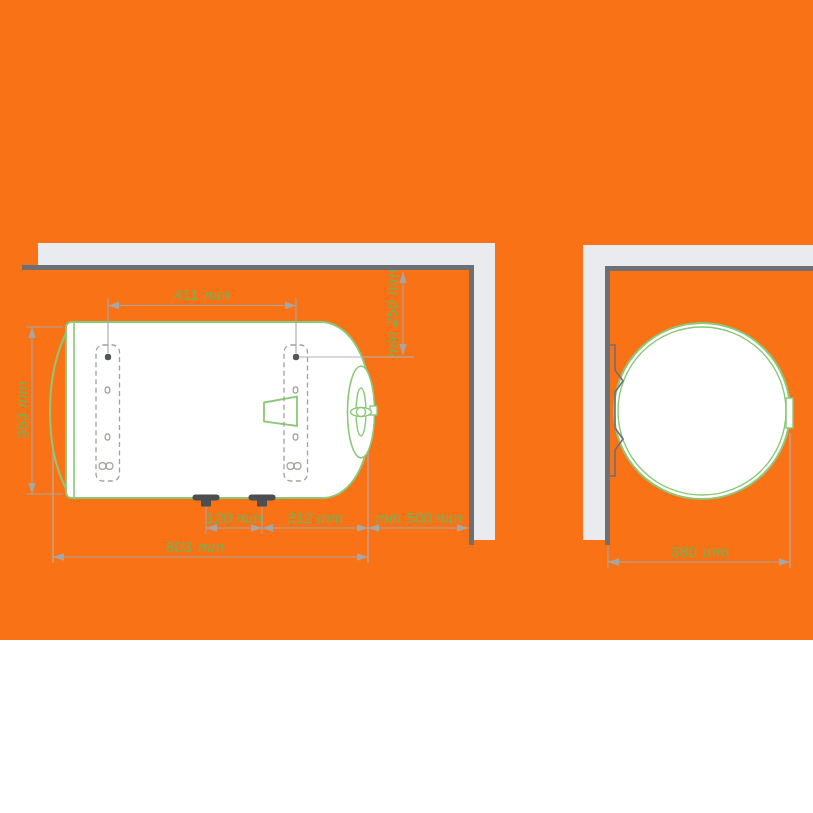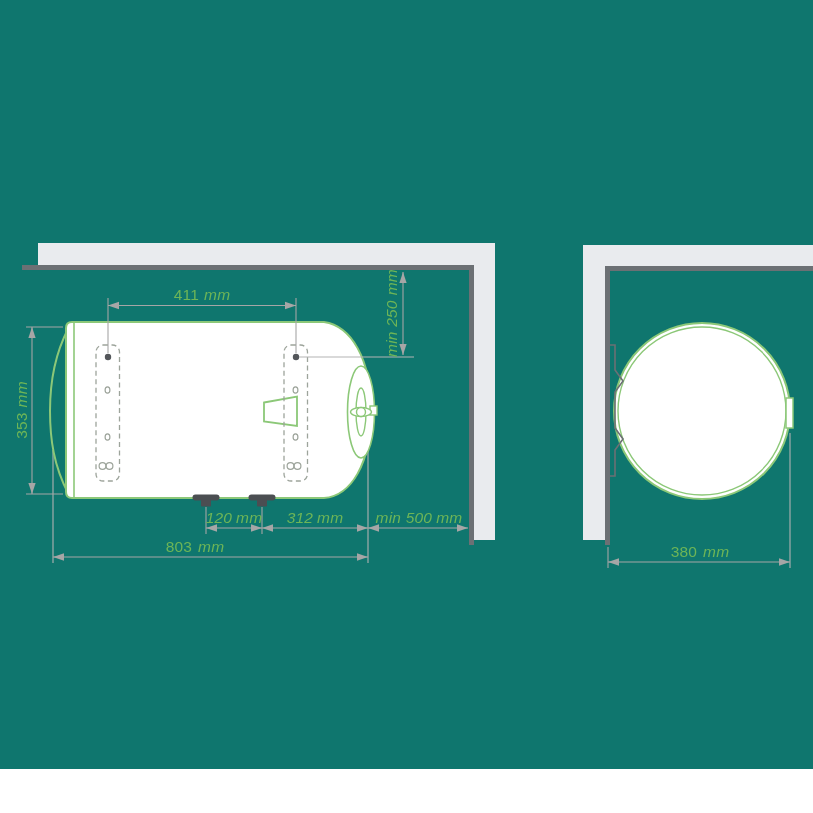--- a/index.html
+++ b/index.html
@@ -1,16 +1,16 @@
 <!DOCTYPE html>
 <html><head>
 <meta charset="utf-8">
 <style>
   html,body{margin:0;padding:0;background:#ffffff;}
-  .canvas{position:relative;width:813px;height:769px;background:#0f766e;overflow:hidden;
+  .canvas{position:relative;width:813px;height:640px;background:#f97316;overflow:hidden;
           font-family:"Liberation Sans","DejaVu Sans",sans-serif;}
   svg{display:block;}
   text{font-family:"Liberation Sans","DejaVu Sans",sans-serif;letter-spacing:0.2px;}
 </style>
 </head>
 <body>
 
 <div class="canvas">
 <svg width="813" height="813" viewBox="0 0 813 813">
   <defs>

